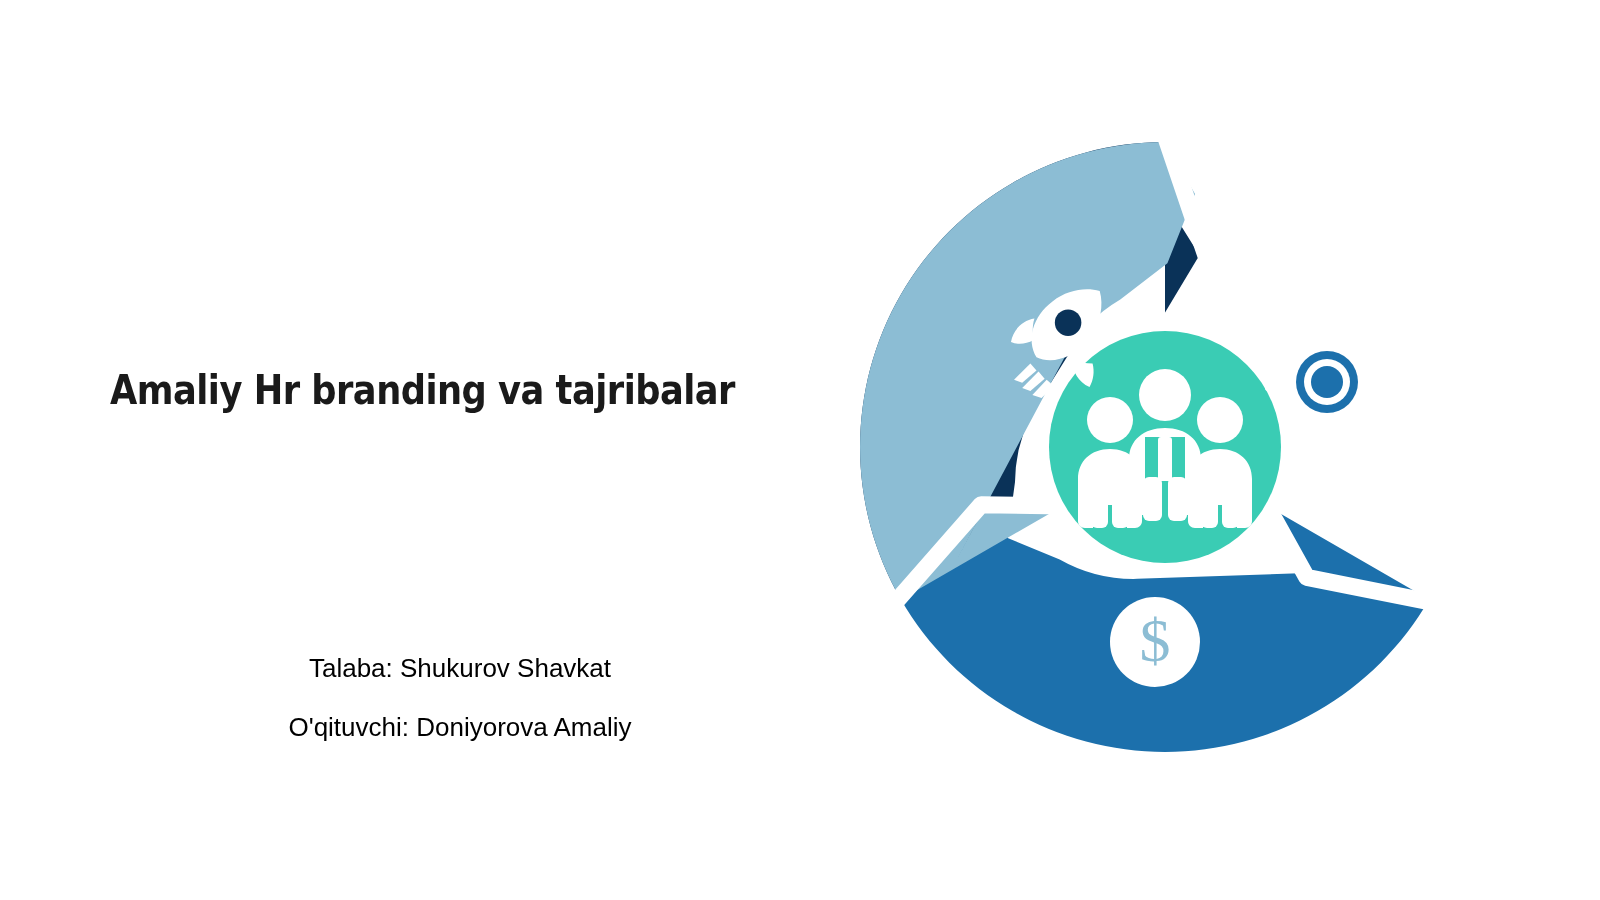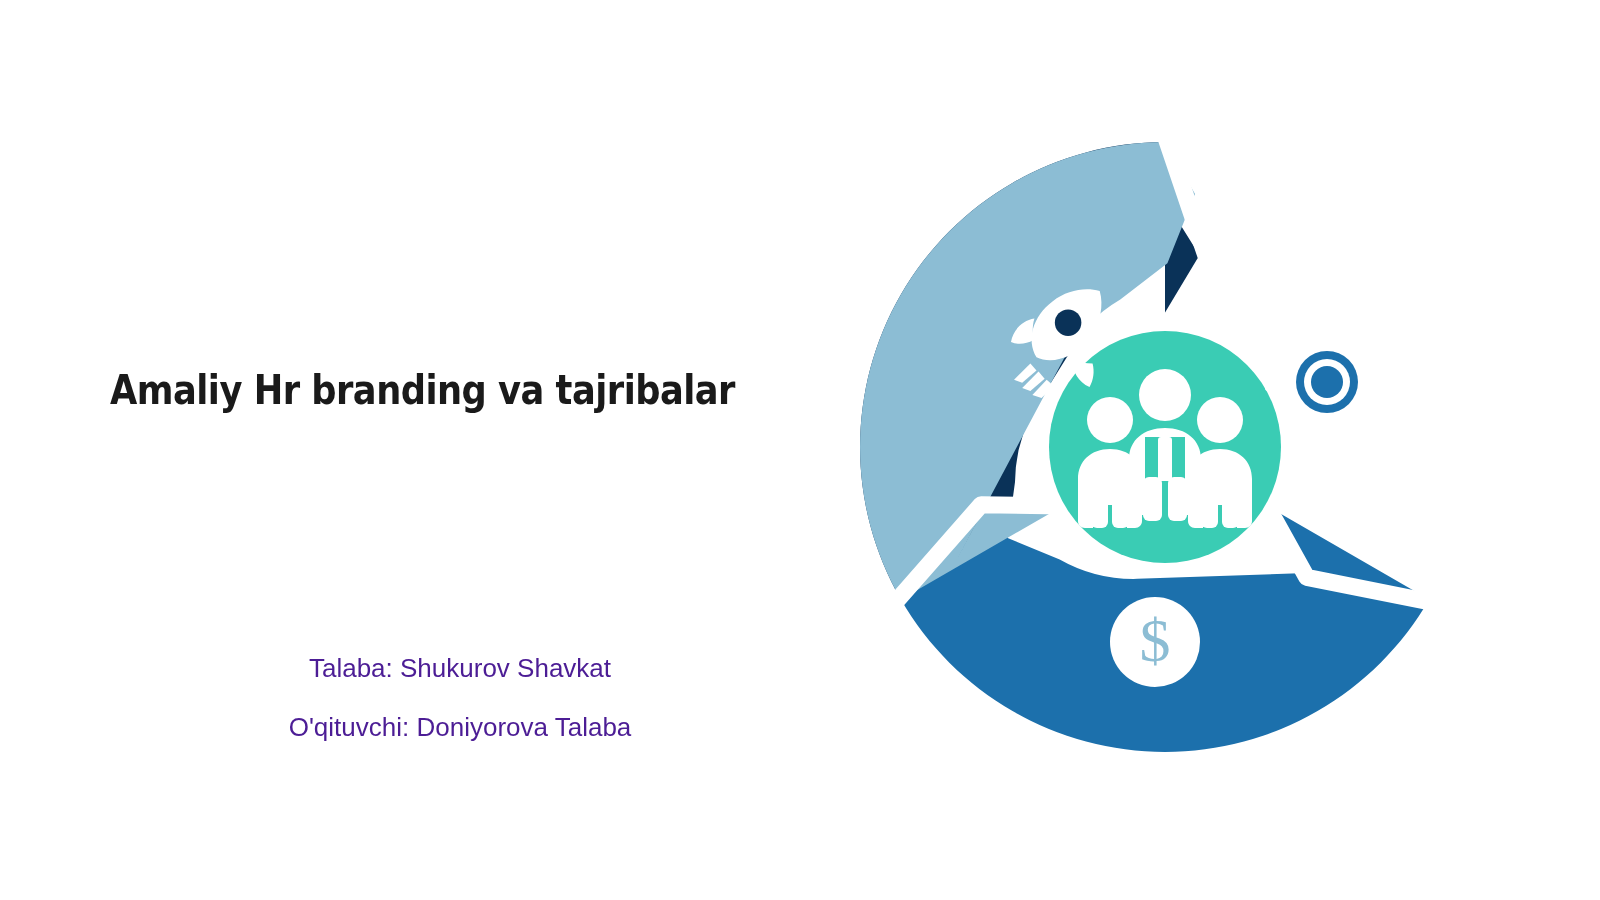--- a/index.html
+++ b/index.html
@@ -52,21 +52,21 @@
     position: absolute;
     top: 655px;
     left: 0;
     width: 700px;
   }
 
   .credit-line {
     font-family: "Liberation Sans", sans-serif;
     font-size: 26px;
     font-weight: 400;
-    color: #4c1d95;
+    color: #000000;
     line-height: 1.0;
     margin: 0 0 33px 0;
     white-space: nowrap;
   }
 
   
   .graphic {
     position: absolute;
     left: 855px;
     top: 137px;
@@ -83,21 +83,21 @@
 <body>
 
 <div class="slide">
 
   <div class="text-col">
 
     <div class="slide-title">Amaliy Hr branding va tajribalar</div>
 
     <div class="credits">
       <p class="credit-line">Talaba: Shukurov Shavkat</p>
-      <p class="credit-line">O'qituvchi: Doniyorova Talaba</p>
+      <p class="credit-line">O'qituvchi: Doniyorova Amaliy</p>
     </div>
 
   </div>
 
   <div class="graphic">
     <svg viewBox="0 0 620 626" xmlns="http://www.w3.org/2000/svg">
 
       <g>
         <path fill="#0A3258" d="M 310 5
                  A 305 305 0 0 0 45.9 462.5

